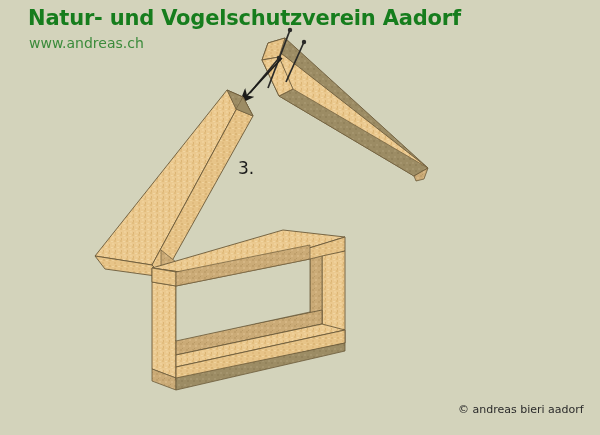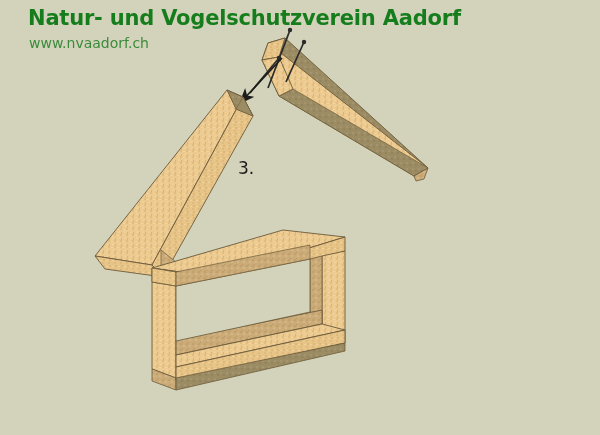--- a/index.html
+++ b/index.html
@@ -78,21 +78,21 @@
     height: 435px;
   }
 </style>
 </head>
 <body>
 
 <div id="page">
 
   <div id="header">
     <div id="org-title">Natur- und Vogelschutzverein Aadorf</div>
-    <div id="org-url">www.nvaadorf.ch</div>
+    <div id="org-url">www.andreas.ch</div>
   </div>
 
   <svg id="illustration" viewBox="0 0 600 435">
     <defs>
       <pattern id="woodspeck" width="6" height="6" patternUnits="userSpaceOnUse">
         <rect width="6" height="6" fill="#ebc98f"></rect>
         <rect x="0" y="0" width="2" height="2" fill="#e2bd7e"></rect>
         <rect x="3" y="1" width="2" height="1" fill="#f1d6a2"></rect>
         <rect x="1" y="4" width="1" height="2" fill="#dcb575"></rect>
         <rect x="4" y="3" width="2" height="2" fill="#efd099"></rect>
@@ -182,14 +182,15 @@
       <polygon points="176,378 176,390 345,351 345,343" fill="url(#woodshadow)" stroke="#6b5a3a" stroke-width="0.8"></polygon>
 
       <polygon points="176,286 310,259 310,312 176,341" fill="#d3d3bb" stroke="#6b5a3a" stroke-width="0.8"></polygon>
 
       <polygon points="176,272 310,245 310,259 176,286" fill="url(#woodinner)" stroke="#6b5a3a" stroke-width="0.7"></polygon>
     </g>
   </svg>
 
   <div id="step-number">3.</div>
 
+  <div id="copyright">© andreas bieri aadorf</div>
 
 </div>
 
 </body></html>

